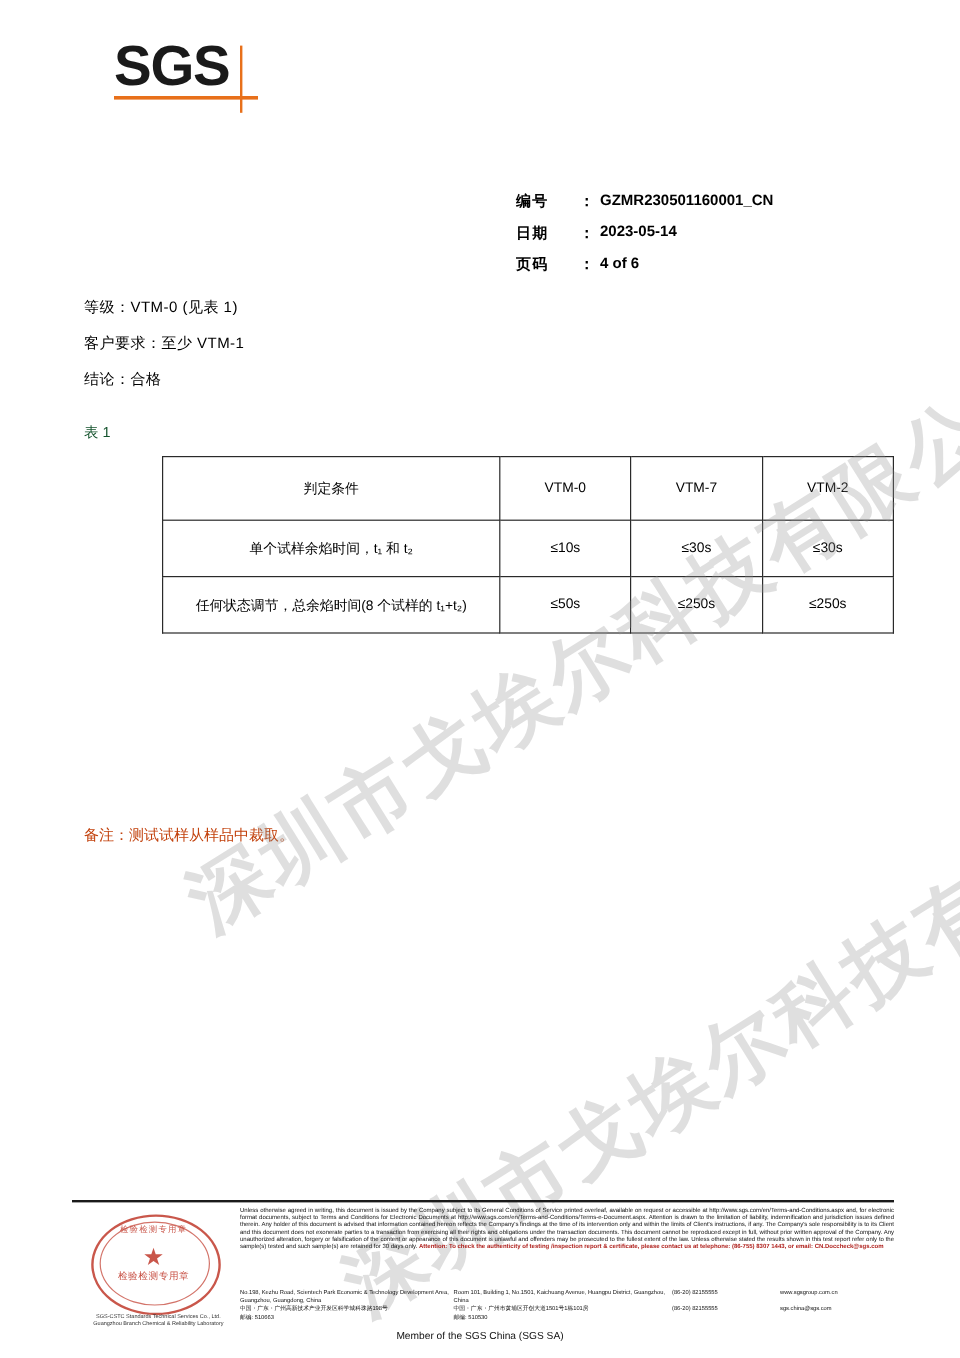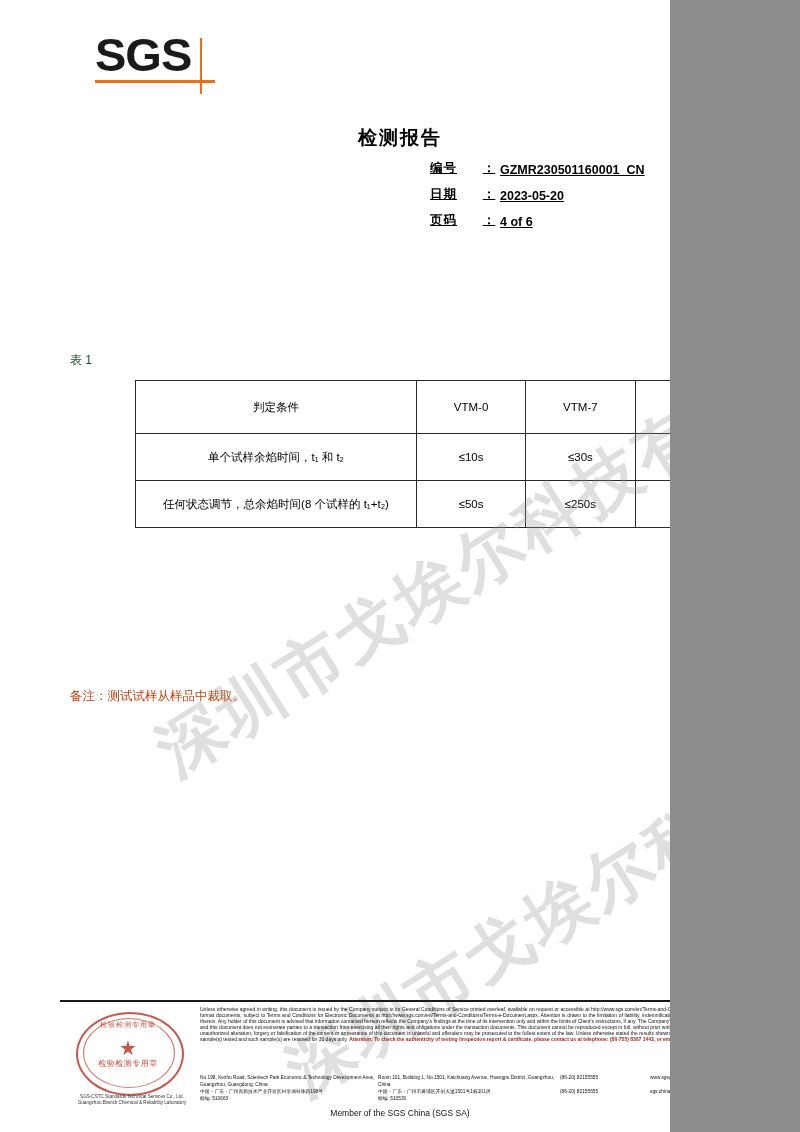--- a/index.html
+++ b/index.html
@@ -5,21 +5,21 @@
   html, body {
     margin: 0;
     padding: 0;
     background: #8d8d8d;
   }
   body {
     font-family: "Liberation Sans", "DejaVu Sans", sans-serif;
   }
   .page {
     position: relative;
-    width: 670px;
+    width: 800px;
     height: 1132px;
     background: #ffffff;
     overflow: hidden;
   }
   
   .logo {
     position: absolute;
     left: 95px;
     top: 30px;
     width: 120px;
@@ -64,23 +64,22 @@
   }
   .meta {
     position: absolute;
     left: 430px;
     top: 160px;
     font-size: 12.5px;
     color: #000;
   }
   .meta-row {
     display: flex;
-    align-items: flex-end;
+    align-items: flex-start;
     margin-bottom: 9px;
-    text-decoration: underline;
   }
   .meta-label {
     width: 48px;
     font-weight: bold;
     letter-spacing: 1px;
   }
   .meta-colon {
     width: 22px;
     text-align: center;
     font-weight: bold;
@@ -302,40 +301,44 @@
 <body>
 
 <div class="page">
 
   <div class="logo">
     <div class="logo-text">SGS</div>
     <div class="logo-bar"></div>
     <div class="logo-tick"></div>
   </div>
 
-  <div class="doc-title">检测报告</div>
 
   <div class="meta">
     <div class="meta-row">
       <span class="meta-label">编号</span>
       <span class="meta-colon">：</span>
       <span class="meta-value">GZMR230501160001_CN</span>
     </div>
     <div class="meta-row">
       <span class="meta-label">日期</span>
       <span class="meta-colon">：</span>
-      <span class="meta-value">2023-05-20</span>
+      <span class="meta-value">2023-05-14</span>
     </div>
     <div class="meta-row">
       <span class="meta-label">页码</span>
       <span class="meta-colon">：</span>
       <span class="meta-value">4 of 6</span>
     </div>
   </div>
 
+  <div class="summary">
+    <div>等级：VTM-0 (见表 1)</div>
+    <div>客户要求：至少 VTM-1</div>
+    <div>结论：合格</div>
+  </div>
 
   <div class="table-caption">表 1</div>
 
   <table class="result">
     <thead>
       <tr>
         <th class="col-cond">判定条件</th>
         <th class="col-v">VTM-0</th>
         <th class="col-v">VTM-7</th>
         <th class="col-v">VTM-2</th>

